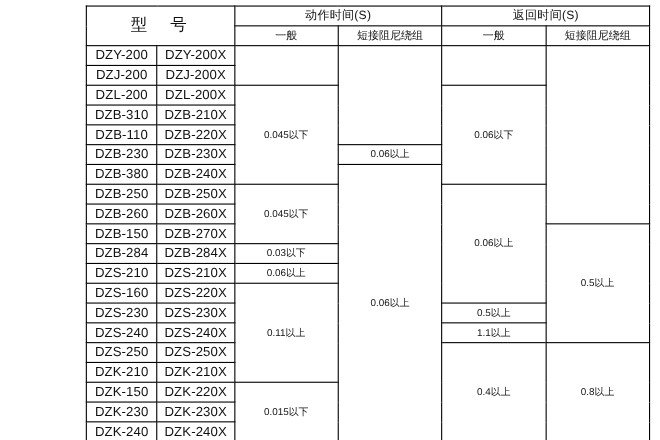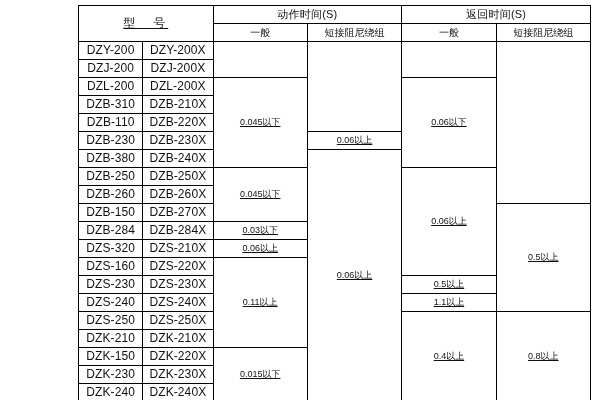--- a/index.html
+++ b/index.html
@@ -39,31 +39,29 @@
     background: #ffffff;
   }
   .hdr-group {
     font-size: 11px;
     letter-spacing: 0.2px;
   }
   .hdr-sub {
     font-size: 10px;
   }
   .type-head {
-    font-size: 12px;
+    font-size: 15px;
     letter-spacing: 3px;
-    text-decoration: underline;
   }
   .model {
     font-size: 12px;
     letter-spacing: 0.1px;
   }
   .val {
     font-size: 9px;
-    text-decoration: underline;
   }
   .blank { }
   col.c-model { width: 64px; }
   col.c-modelx { width: 70px; }
   col.c-v { width: 94px; }
 </style>
 </head>
 <body>
 
 <div id="sheet">
@@ -141,21 +139,21 @@
           <td class="model">DZB-150</td>
           <td class="model">DZB-270X</td>
           <td class="val" rowspan="6">0.5以上</td>
         </tr>
         <tr>
           <td class="model">DZB-284</td>
           <td class="model">DZB-284X</td>
           <td class="val" rowspan="1">0.03以下</td>
         </tr>
         <tr>
-          <td class="model">DZS-320</td>
+          <td class="model">DZS-210</td>
           <td class="model">DZS-210X</td>
           <td class="val" rowspan="1">0.06以上</td>
         </tr>
         <tr>
           <td class="model">DZS-160</td>
           <td class="model">DZS-220X</td>
           <td class="val" rowspan="5">0.11以上</td>
         </tr>
         <tr>
           <td class="model">DZS-230</td>

